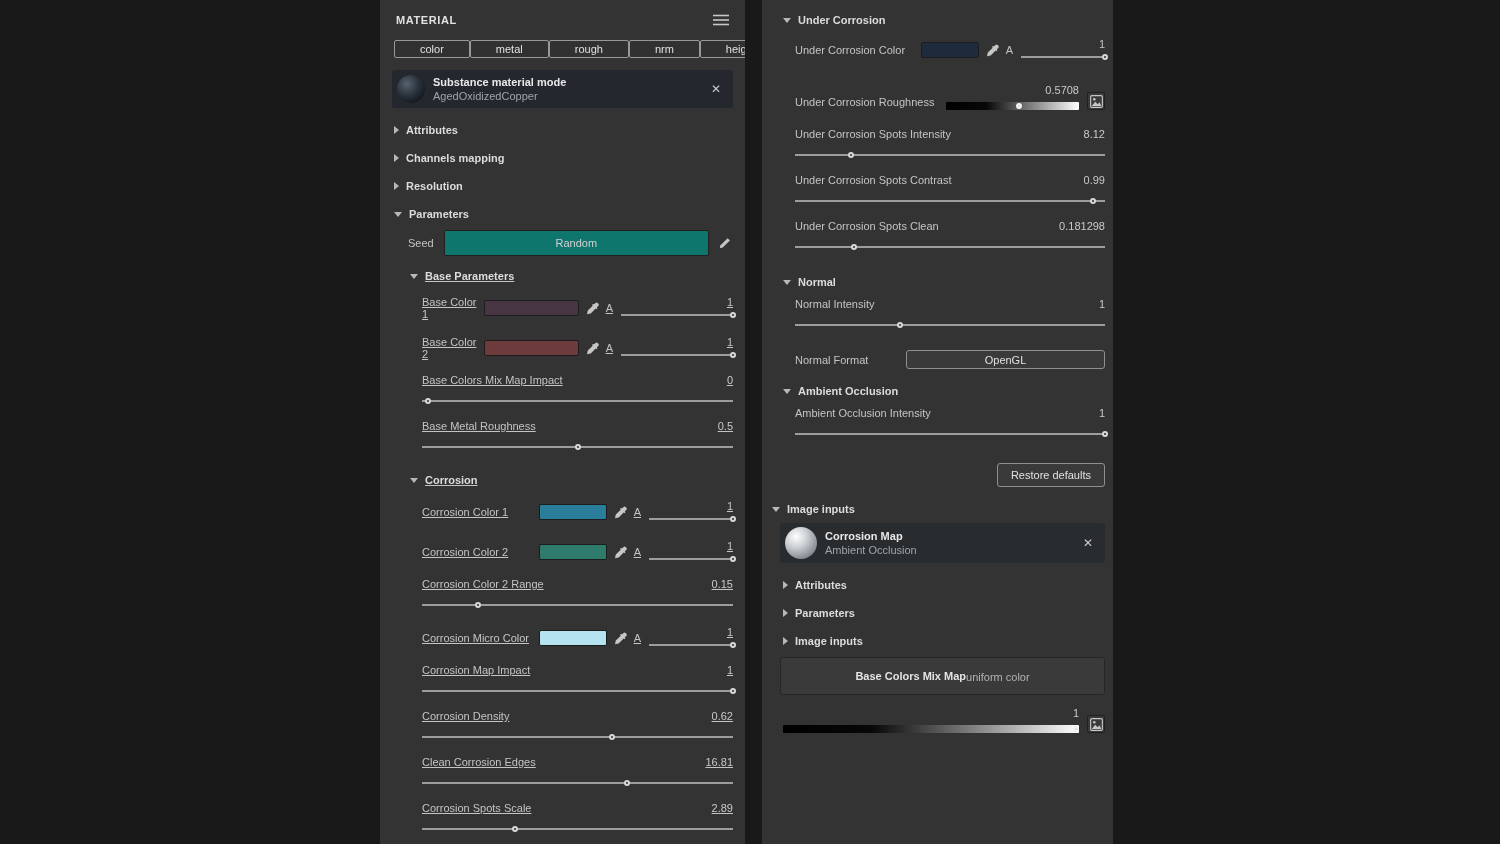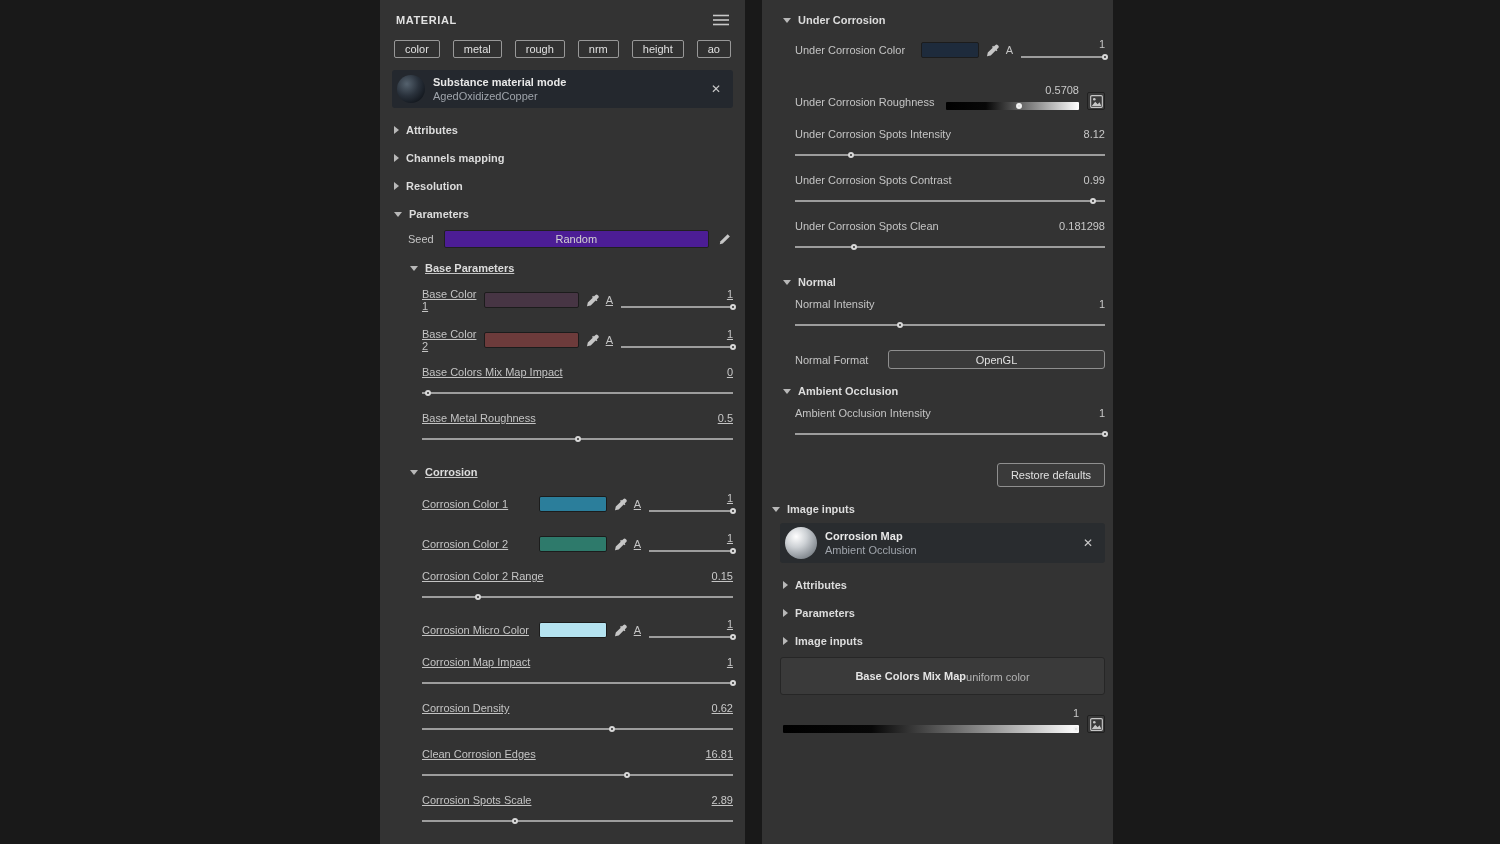--- a/index.html
+++ b/index.html
@@ -7,39 +7,39 @@
   body { background:#191919; font-family:"Liberation Sans","DejaVu Sans",sans-serif; position:relative; overflow:hidden; color:#c4c4c4; }
   .panel { position:absolute; top:0; height:844px; background:#333333; overflow:hidden; }
   #material-panel { left:380px; width:365px; padding:12px 12px 0; }
   #properties-panel { left:762px; width:351px; padding:12px 8px 10px; }
 
   .panel-header { display:flex; justify-content:space-between; align-items:center; padding:2px 4px 0; }
   .panel-title { font-size:11px; font-weight:bold; color:#e2e2e2; letter-spacing:0.6px; }
   .menu-icon { cursor:pointer; display:flex; }
 
   .channels { display:flex; justify-content:space-between; margin:14px 2px 0; }
-  .chan-btn { font-size:11px; color:#e0e0e0; background:#313131; border:1px solid #989898; border-radius:2px; padding:2px 10px; font-family:inherit; cursor:pointer; }
+  .chan-btn { font-size:11px; color:#e0e0e0; background:#313131; border:1px solid #989898; border-radius:2px; padding:2px 25px; font-family:inherit; cursor:pointer; }
 
   .mat-card { margin-top:12px; background:#24282e; border-radius:3px; height:38px; display:flex; align-items:center; padding:0 8px 0 5px;justify-content:center; }
   .thumb { width:28px; height:28px; border-radius:50%; flex-shrink:0;
            background: radial-gradient(circle at 35% 32%, #55626e 0%, #2a323c 45%, #0f1319 85%); }
   .card-text { flex:1; margin-left:8px; overflow:hidden; }
   .card-title { font-size:11px; font-weight:bold; color:#e8e8e8; }
   .card-sub { font-size:11px; color:#9fa4ab; margin-top:2px; }
   .close-x { color:#c9c9c9; font-size:12px; cursor:pointer; padding:2px 4px; flex-shrink:0; }
 
   .sechead { display:flex; align-items:center; gap:7px; margin:16px 2px 4px; cursor:pointer; }
   .sechead .sectitle { font-size:11px; font-weight:bold; color:#dcdcdc; }
   #properties-panel > .sechead:first-child { margin-top:2px; }
   .chev { width:0; height:0; display:inline-block; flex-shrink:0; }
   .chev.right { border-left:5px solid #b8b8b8; border-top:4px solid transparent; border-bottom:4px solid transparent; }
   .chev.down  { border-top:5px solid #b8b8b8; border-left:4px solid transparent; border-right:4px solid transparent; }
 
   .seed-row { display:flex; align-items:center; margin:10px 2px 0 16px; gap:10px; }
-  .field { flex:1; height:18px; background:#4c1d95; border:1px solid #202020; border-radius:2px; font-size:11px; color:#d2d2d2; display:flex; align-items:center; justify-content:center; cursor:pointer; }
+  .field { flex:1; height:26px; background:#0f766e; border:1px solid #202020; border-radius:2px; font-size:11px; color:#d2d2d2; display:flex; align-items:center; justify-content:center; cursor:pointer; }
   .pencil { display:flex; cursor:pointer; flex-shrink:0; }
 
   .subsec { margin-left:18px;text-decoration:underline; }
   .subhead { margin:14px 2px 6px 0; }
   .params { margin-left:12px; }
 
   .plabel { font-size:11px; color:#c4c4c4; }
   .crow { display:flex; align-items:center; height:40px; }
   .crow .plabel { flex:1; }
   .swatch { height:16px; border:1px solid #1c1c1c; border-radius:2px; flex-shrink:0; cursor:pointer; }
@@ -63,21 +63,21 @@
   .gcol .sval { margin-bottom:6px; }
   .gbar { width:100%; height:8px; border-radius:1px; position:relative;
           background:linear-gradient(to right, #000 0%, #070707 30%, #fff 100%); }
   .gbar .handle { background:#dcdcdc; border-color:#f2f2f2; }
   .iconbtn { width:18px; height:18px; background:#3a3a3a; border:1px solid #202020; border-radius:2px; display:flex; align-items:center; justify-content:center; margin-left:8px; cursor:pointer; flex-shrink:0; }
 
   .rsec { margin-left:13px; }
   .rrows { margin-left:25px; }
   .combo-row { display:flex; align-items:center; margin:12px 0; }
   .combo-row .plabel { flex:1; }
-  .combo { width:217px; height:19px; background:#3a3a3a; border:1px solid #8f8f8f; border-radius:3px; font-size:11px; color:#e0e0e0; display:flex; align-items:center; justify-content:center; cursor:pointer; }
+  .combo { width:199px; height:19px; background:#3a3a3a; border:1px solid #8f8f8f; border-radius:3px; font-size:11px; color:#e0e0e0; display:flex; align-items:center; justify-content:center; cursor:pointer; }
   .btn-row { display:flex; justify-content:flex-end; margin:16px 0 4px; }
   .push-btn { background:#3a3a3a; border:1px solid #8f8f8f; border-radius:3px; color:#e0e0e0; font-size:11px; font-family:inherit; padding:5px 13px; cursor:pointer; }
 
   .input-card { background:#292c2f; border-radius:3px; height:40px; display:flex; align-items:center; padding:0 8px 0 5px; margin:8px 0 0 10px; }
   .sphere { width:32px; height:32px; border-radius:50%; flex-shrink:0;
             background: radial-gradient(circle at 35% 30%, #ffffff 0%, #cdd1d5 35%, #8d9399 70%, #646a70 95%); }
   .map-btn { margin:10px 0 0 10px; height:38px; width:calc(100% - 10px); background:#3a3a3a; border:1px solid #262626; border-radius:3px; display:flex; flex-direction:row; align-items:center; justify-content:center; cursor:pointer; font-family:inherit; }
   .map-btn-title { font-size:11px; font-weight:bold; color:#e4e4e4; }
   .map-btn-sub { font-size:11px; color:#b2b2b2; margin-top:2px; }
 

